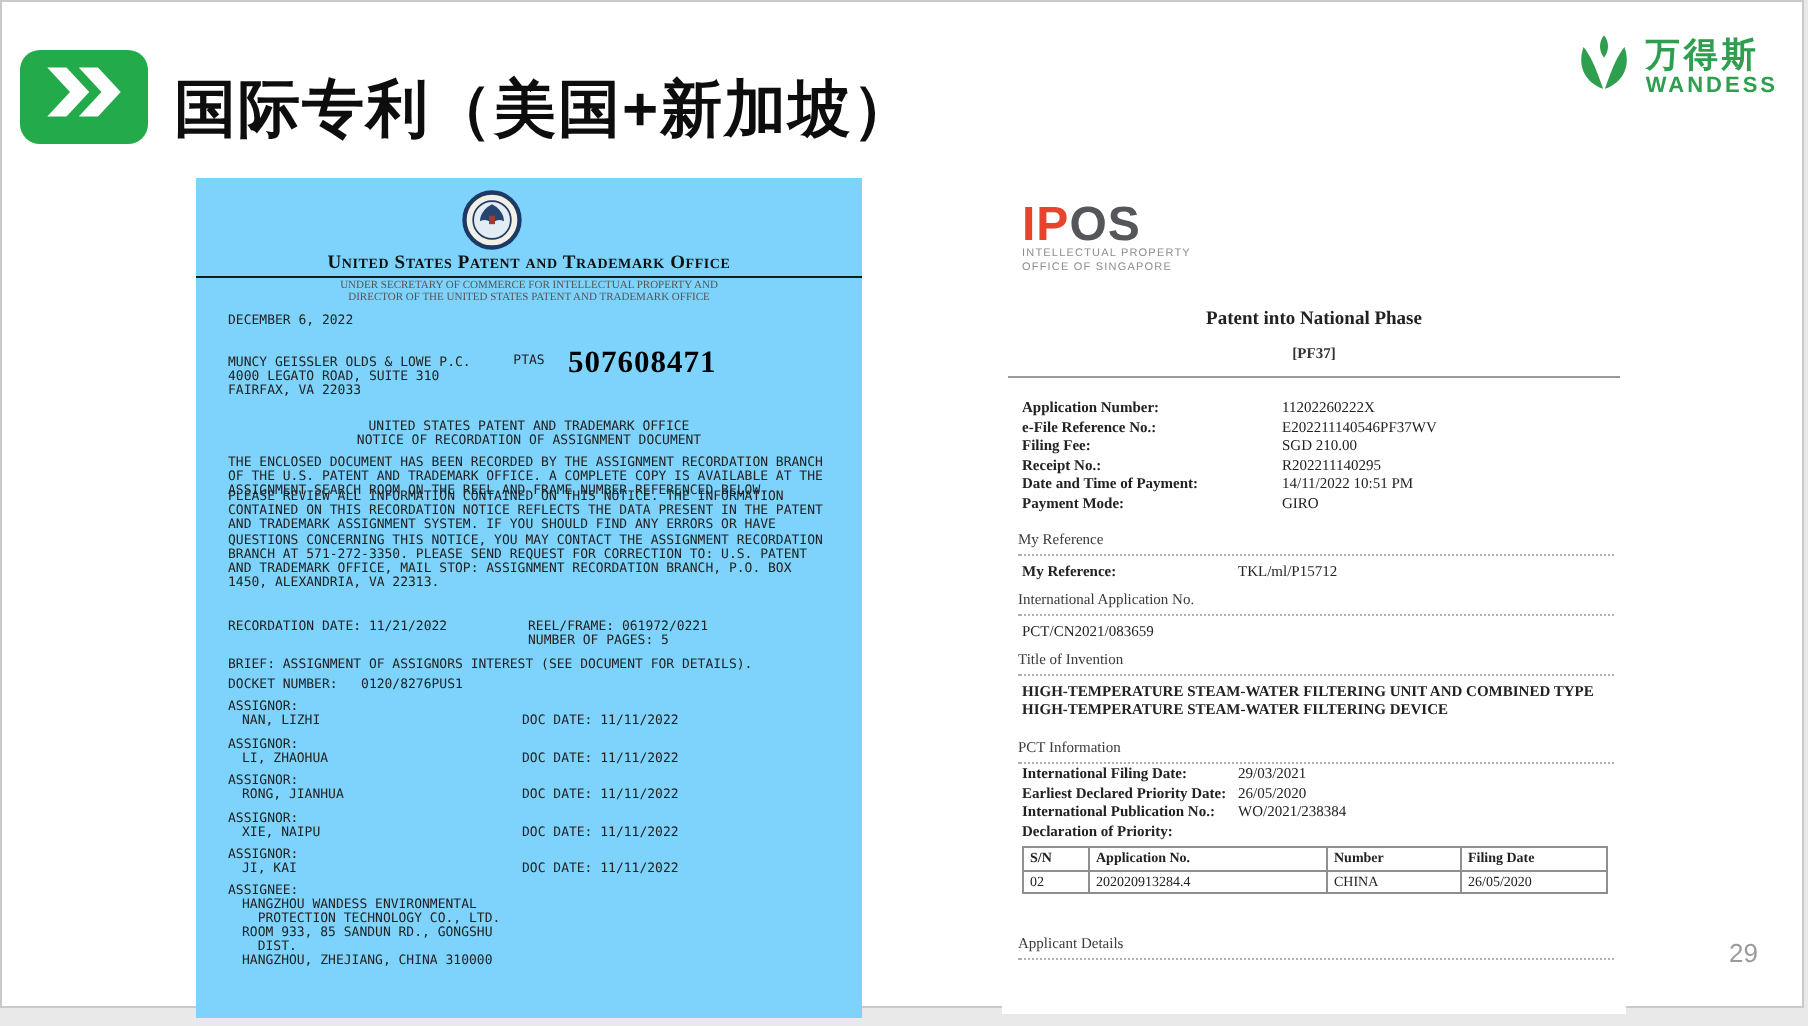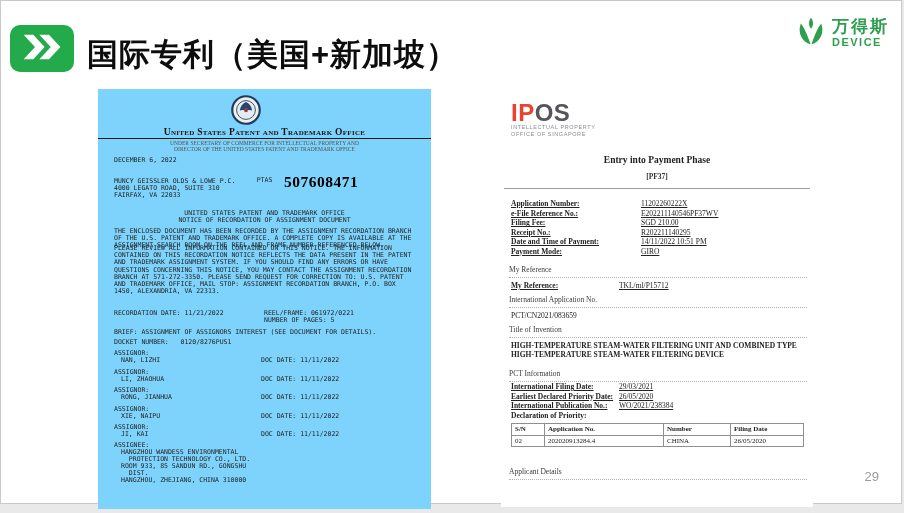--- a/index.html
+++ b/index.html
@@ -74,21 +74,21 @@
   }
   .ipos-logo{position:absolute;left:10px;top:12px;}
   .ipos-word{font-family:"Liberation Sans",sans-serif;font-weight:800;font-size:24px;line-height:23px;letter-spacing:.5px;}
   .ipos-ip{color:#E8432C;}
   .ipos-os{color:#54565A;}
   .ipos-sub{font-family:"Liberation Sans",sans-serif;font-size:5.5px;color:#8a8d8f;letter-spacing:.6px;line-height:6.5px;white-space:pre;}
   .ipos-form-title{position:absolute;left:0;top:66px;width:100%;text-align:center;font-weight:700;font-size:9.5px;}
   .ipos-form-code{position:absolute;left:0;top:83px;width:100%;text-align:center;font-size:7.5px;font-weight:700;color:#333;}
   .ipos-hr{position:absolute;left:3px;top:99px;width:306px;border-top:1px solid #9a9a9a;}
   .ipos-fields{position:absolute;left:10px;top:110px;width:300px;}
-  .f-row{display:flex;font-size:7.5px;line-height:9.6px;text-decoration:underline;}
+  .f-row{display:flex;font-size:7.5px;line-height:9.6px;}
   .f-label{display:inline-block;width:130px;font-weight:700;}
   .f-value{display:inline-block;}
   .sec{
     position:absolute;left:8px;width:298px;font-size:7.5px;color:#3a3a3a;
     border-bottom:1px dotted #b0b0b0;padding-bottom:3px;
   }
   .sec-myref{top:176px;}
   .row-myref{position:absolute;left:10px;top:192px;width:300px;}
   .row-myref .f-label{width:108px;}
   .sec-intl{top:206px;}
@@ -129,21 +129,21 @@
   <div class="brand">
     <span>
       <svg width="32" height="34" viewBox="0 0 36 36">
         <path d="M17.5 33C8 30 2.5 20.5 6.5 9.5c3.8 4.5 7.2 12.5 11 23.5z" fill="#2E9E4F"></path>
         <path d="M18.5 33C28 30 33.5 20.5 29.5 9.5c-3.8 4.5-7.2 12.5-11 23.5z" fill="#2E9E4F"></path>
         <path d="M18 3c-3 3.6-3 8.9 0 12.5 3-3.6 3-8.9 0-12.5z" fill="#2E9E4F"></path>
       </svg>
     </span>
     <span class="brand-text">
       <div class="brand-cn">万得斯</div>
-      <div class="brand-en">DEVICE</div>
+      <div class="brand-en">WANDESS</div>
     </span>
   </div>
 
   <div class="uspto">
     <span class="seal">
       <svg width="30" height="30" viewBox="0 0 36 36">
         <circle cx="18" cy="18" r="16.5" fill="#f2efe4" stroke="#1d3a66" stroke-width="2.6"></circle>
         <circle cx="18" cy="18" r="11.3" fill="#e3ebf3" stroke="#1d3a66" stroke-width="1"></circle>
         <path d="M18 8.5c-4.2 2-7.2 6-7.2 10.2 2.2-1.1 4.4-1 7.2 1.1 2.8-2.1 5-2.2 7.2-1.1 0-4.2-3-8.2-7.2-10.2z" fill="#28456f"></path>
         <rect x="16.2" y="15.5" width="3.6" height="5" fill="#9e3b34"></rect>
@@ -211,21 +211,21 @@
     </div>
   </div>
 
   <div class="ipos">
     <div class="ipos-logo">
       <div class="ipos-word"><span class="ipos-ip">IP</span><span class="ipos-os">OS</span></div>
       <div class="ipos-sub">INTELLECTUAL PROPERTY
 OFFICE OF SINGAPORE</div>
     </div>
 
-    <div class="ipos-form-title">Entry into Payment Phase</div>
+    <div class="ipos-form-title">Patent into National Phase</div>
     <div class="ipos-form-code">[PF37]</div>
     <div class="ipos-hr"></div>
 
     <div class="ipos-fields">
       <div class="f-row">
           <span class="f-label">Application Number:</span>
           <span class="f-value">11202260222X</span>
         </div>
       <div class="f-row">
           <span class="f-label">e-File Reference No.:</span>

